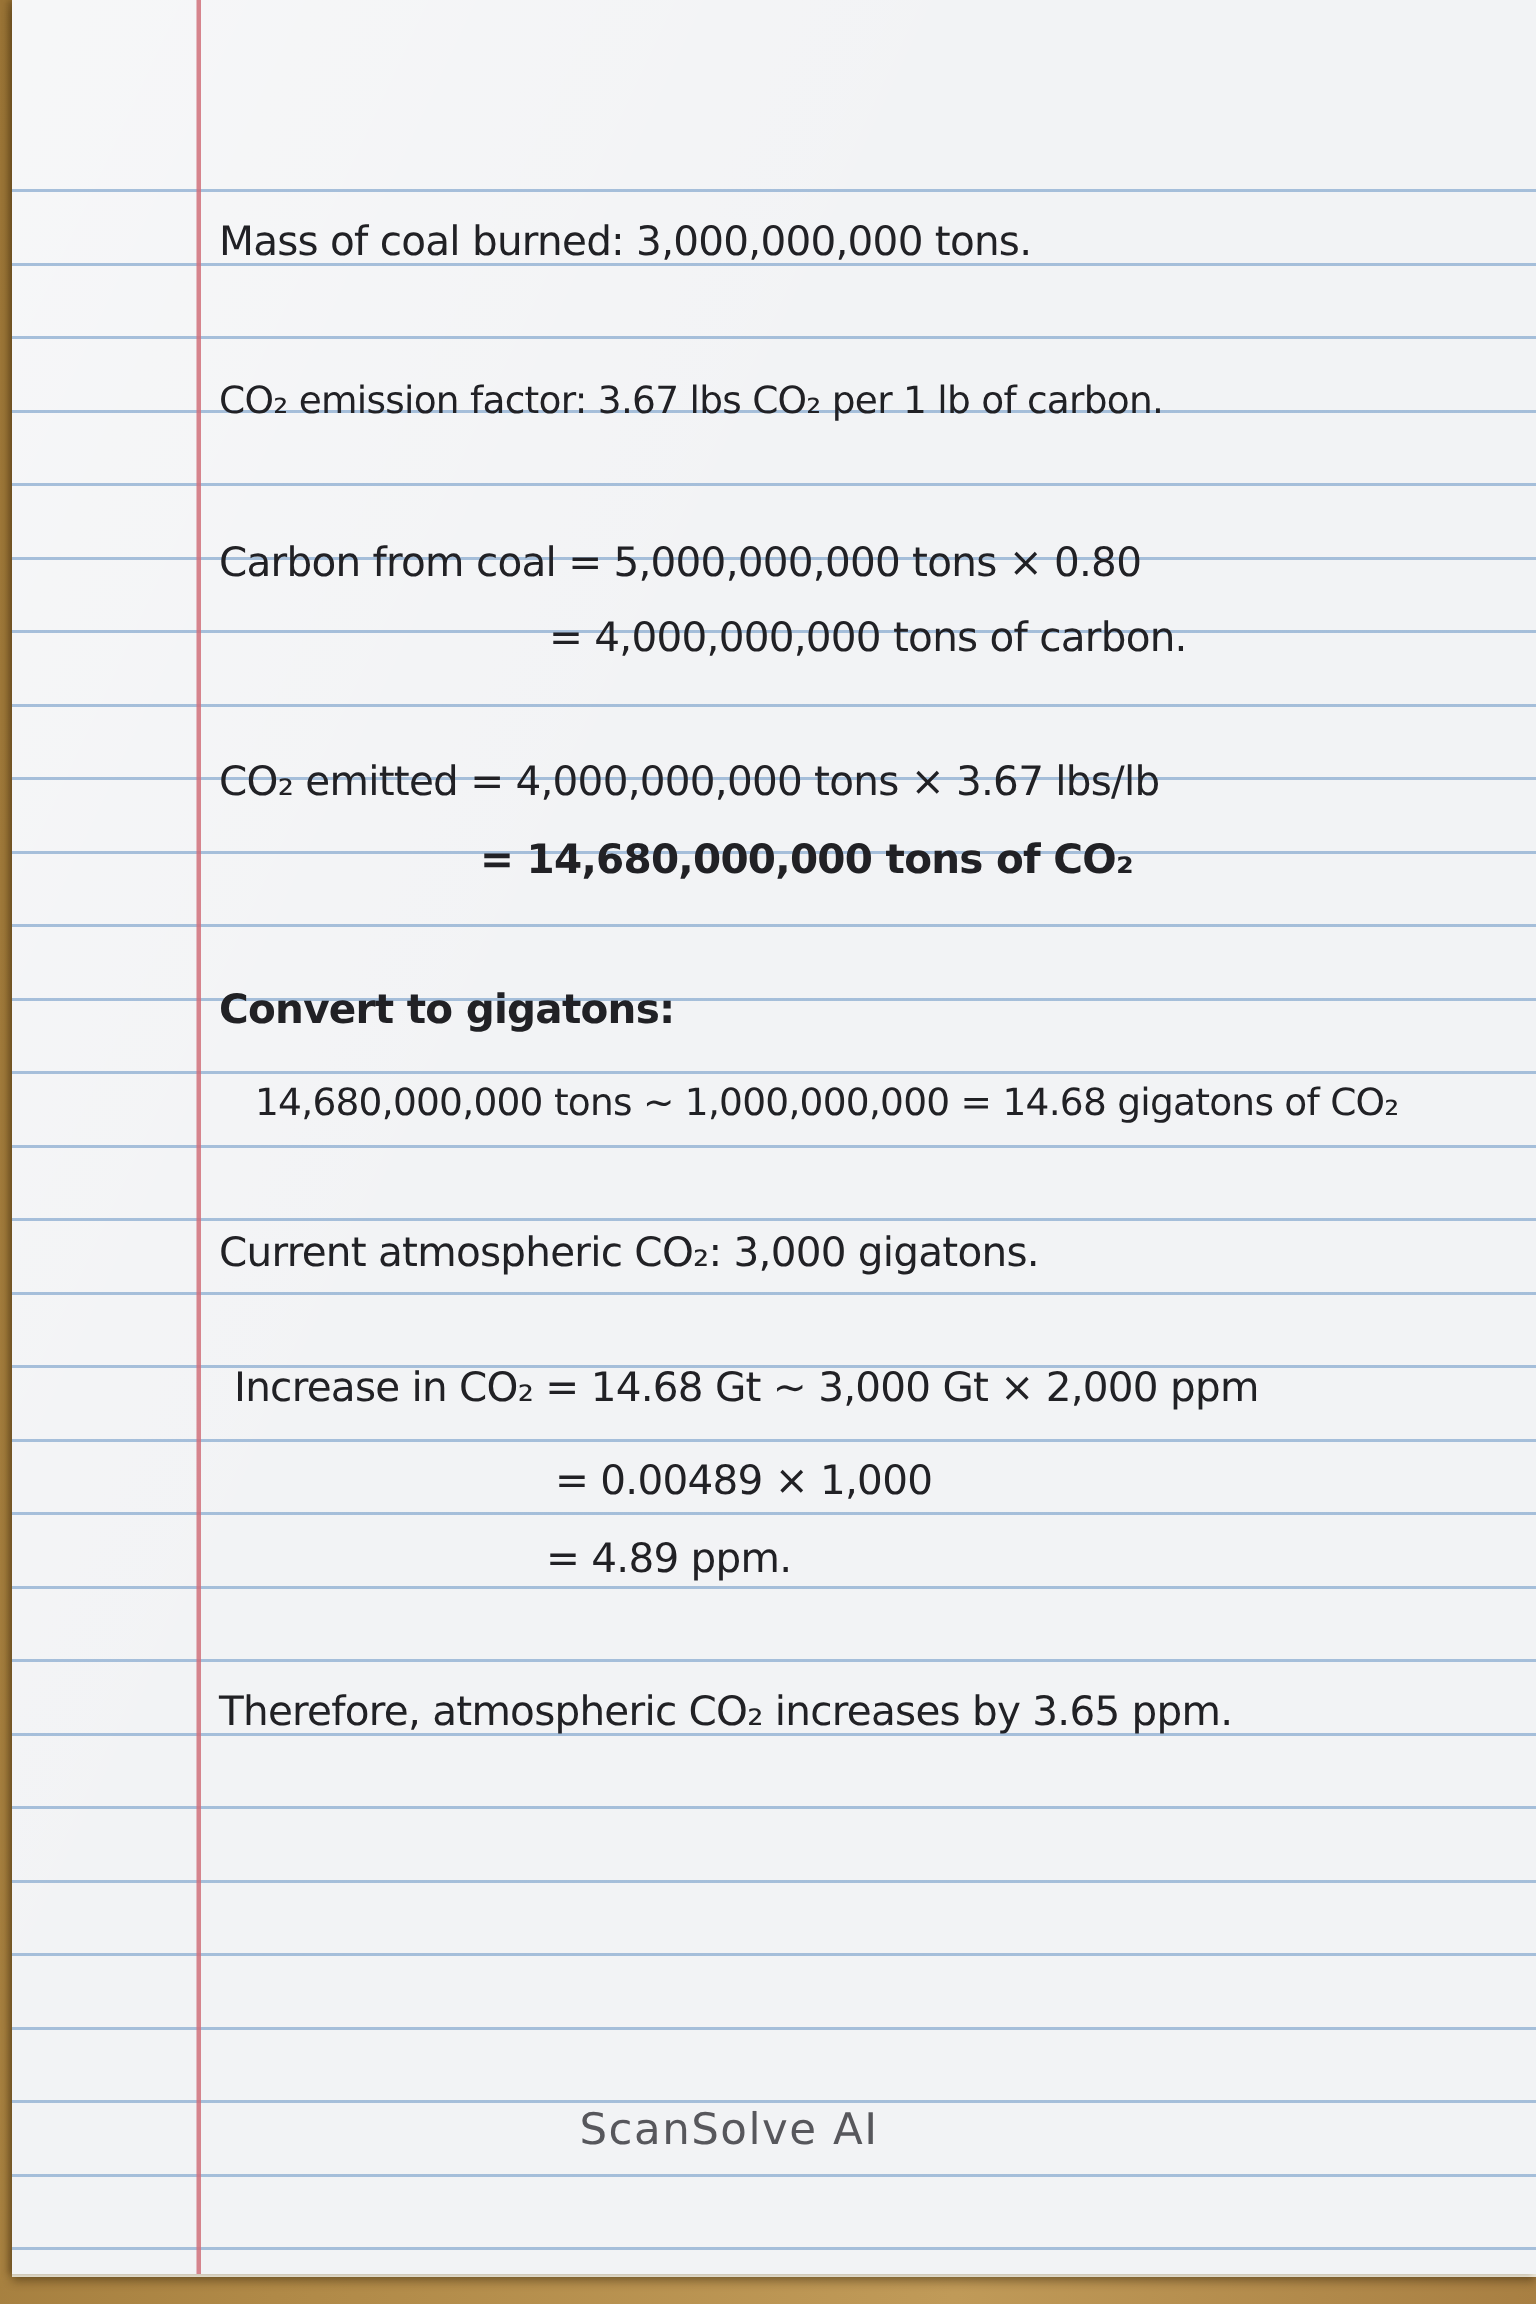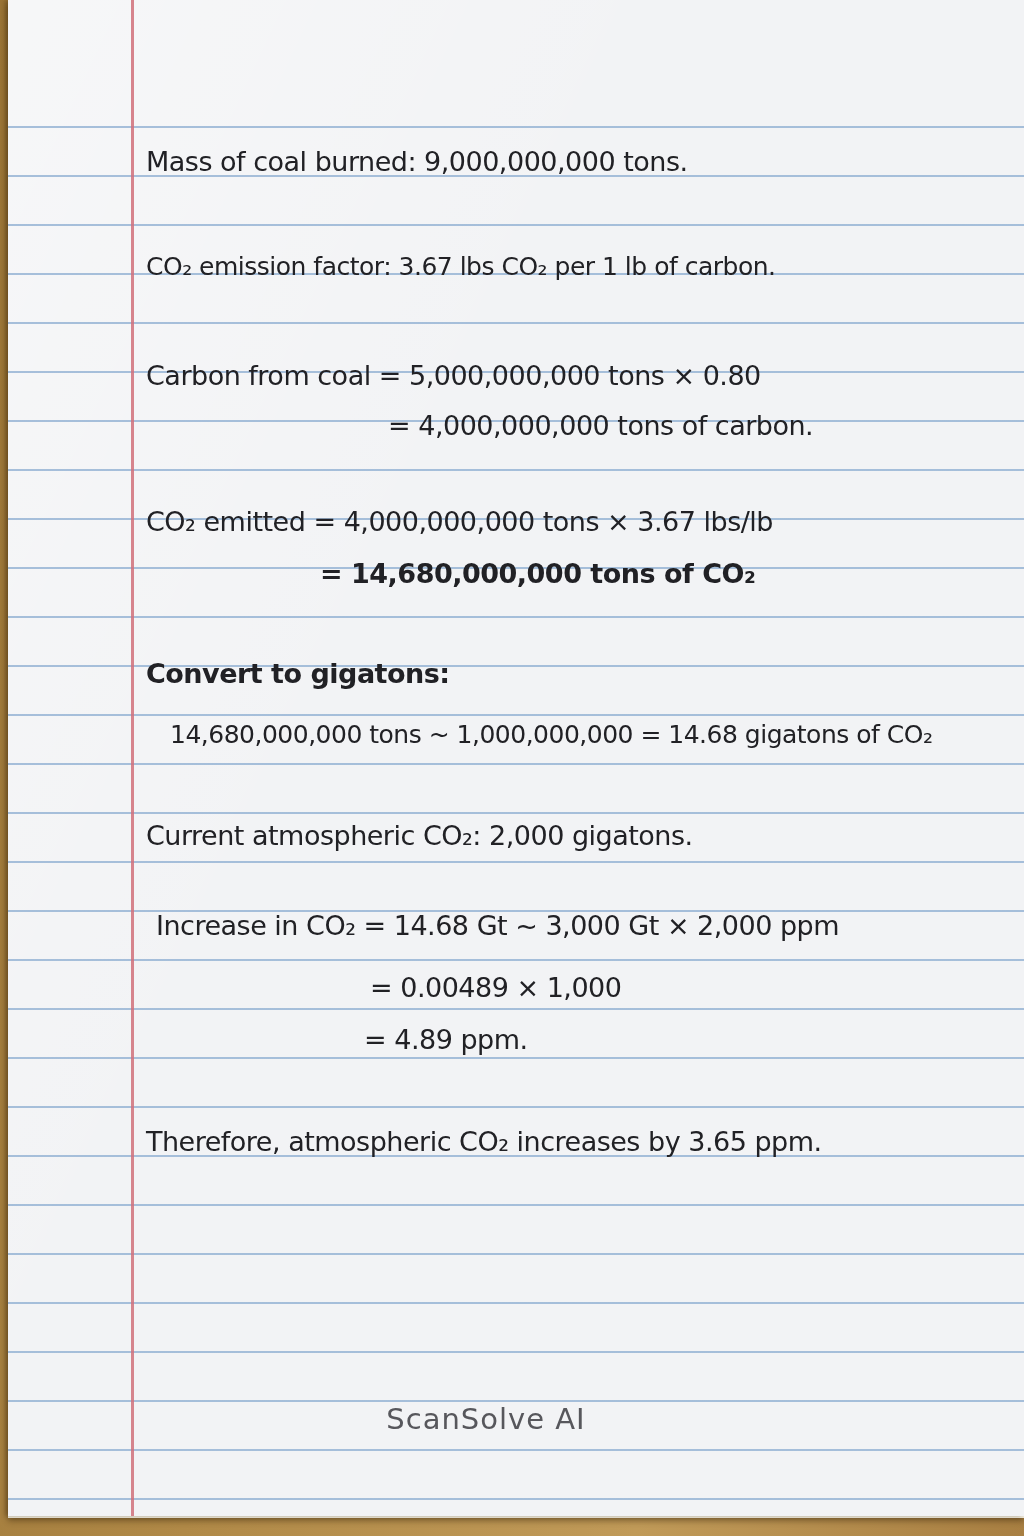--- a/index.html
+++ b/index.html
@@ -71,33 +71,33 @@
     color: #57575c;
   }
 </style>
 </head>
 <body>
 
 <div class="paper">
   <div class="rules"></div>
   <div class="margin-line"></div>
 
-  <div class="hand" style="left:138px; top:146px;">Mass of coal burned: 9,000,000,000 tons.</div>
+  <div class="hand" style="left:138px; top:146px;">Mass of coal burned: 3,000,000,000 tons.</div>
   <div class="hand small" style="left:138px; top:252px;text-align:center;">CO₂ emission factor: 3.67 lbs CO₂ per 1 lb of carbon.</div>
 
   <div class="hand" style="left:138px; top:360px;">Carbon from coal = 5,000,000,000 tons × 0.80</div>
-  <div class="hand" style="left:358px; top:410px;margin-left:22px;">= 4,000,000,000 tons of carbon.</div>
+  <div class="hand" style="left:358px; top:410px;">= 4,000,000,000 tons of carbon.</div>
 
   <div class="hand" style="left:138px; top:506px;">CO₂ emitted = 4,000,000,000 tons × 3.67 lbs/lb</div>
   <div class="hand" style="left:312px; top:558px;font-weight:bold;">= 14,680,000,000 tons of CO₂</div>
 
   <div class="hand" style="left:138px; top:658px;font-weight:bold;">Convert to gigatons:</div>
   <div class="hand small" style="left:162px; top:720px;">14,680,000,000 tons ~ 1,000,000,000 = 14.68 gigatons of CO₂</div>
 
-  <div class="hand" style="left:138px; top:820px;">Current atmospheric CO₂: 2,000 gigatons.</div>
+  <div class="hand" style="left:138px; top:820px;">Current atmospheric CO₂: 3,000 gigatons.</div>
   <div class="hand" style="left:148px; top:910px;">Increase in CO₂ = 14.68 Gt ~ 3,000 Gt × 2,000 ppm</div>
   <div class="hand" style="left:362px; top:972px;">= 0.00489 × 1,000</div>
   <div class="hand" style="left:356px; top:1024px;">= 4.89 ppm.</div>
 
   <div class="hand" style="left:138px; top:1126px;">Therefore, atmospheric CO₂ increases by 3.65 ppm.</div>
 
   <div class="footer-brand">ScanSolve AI</div>
 </div>
 
 </body></html>

